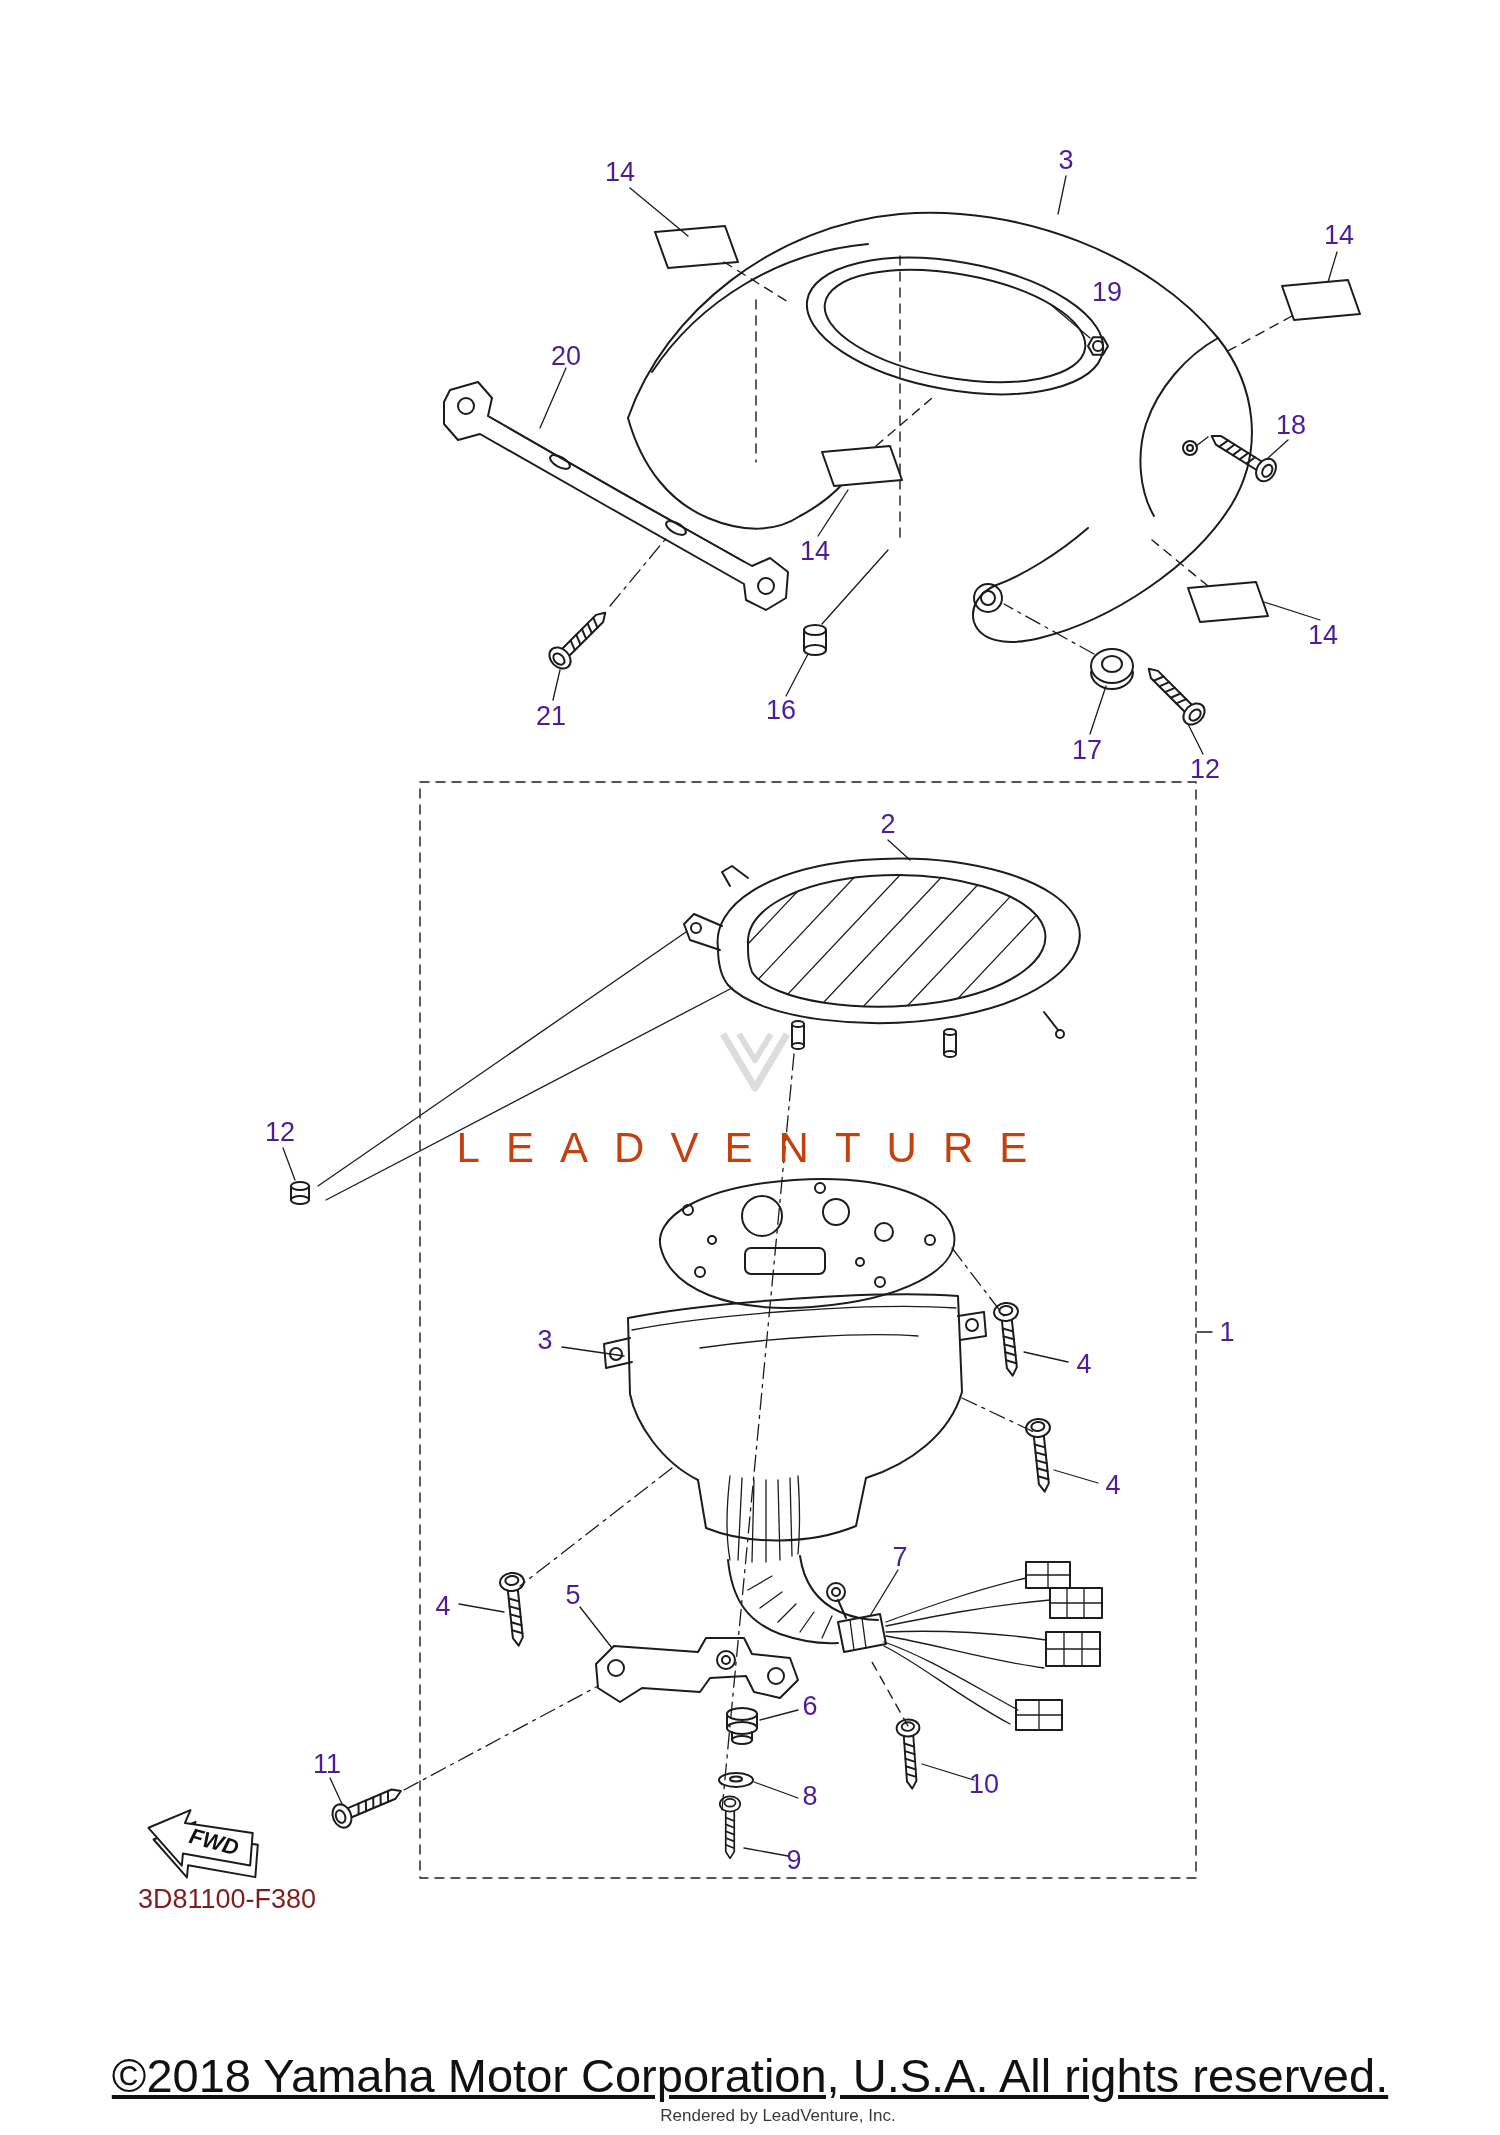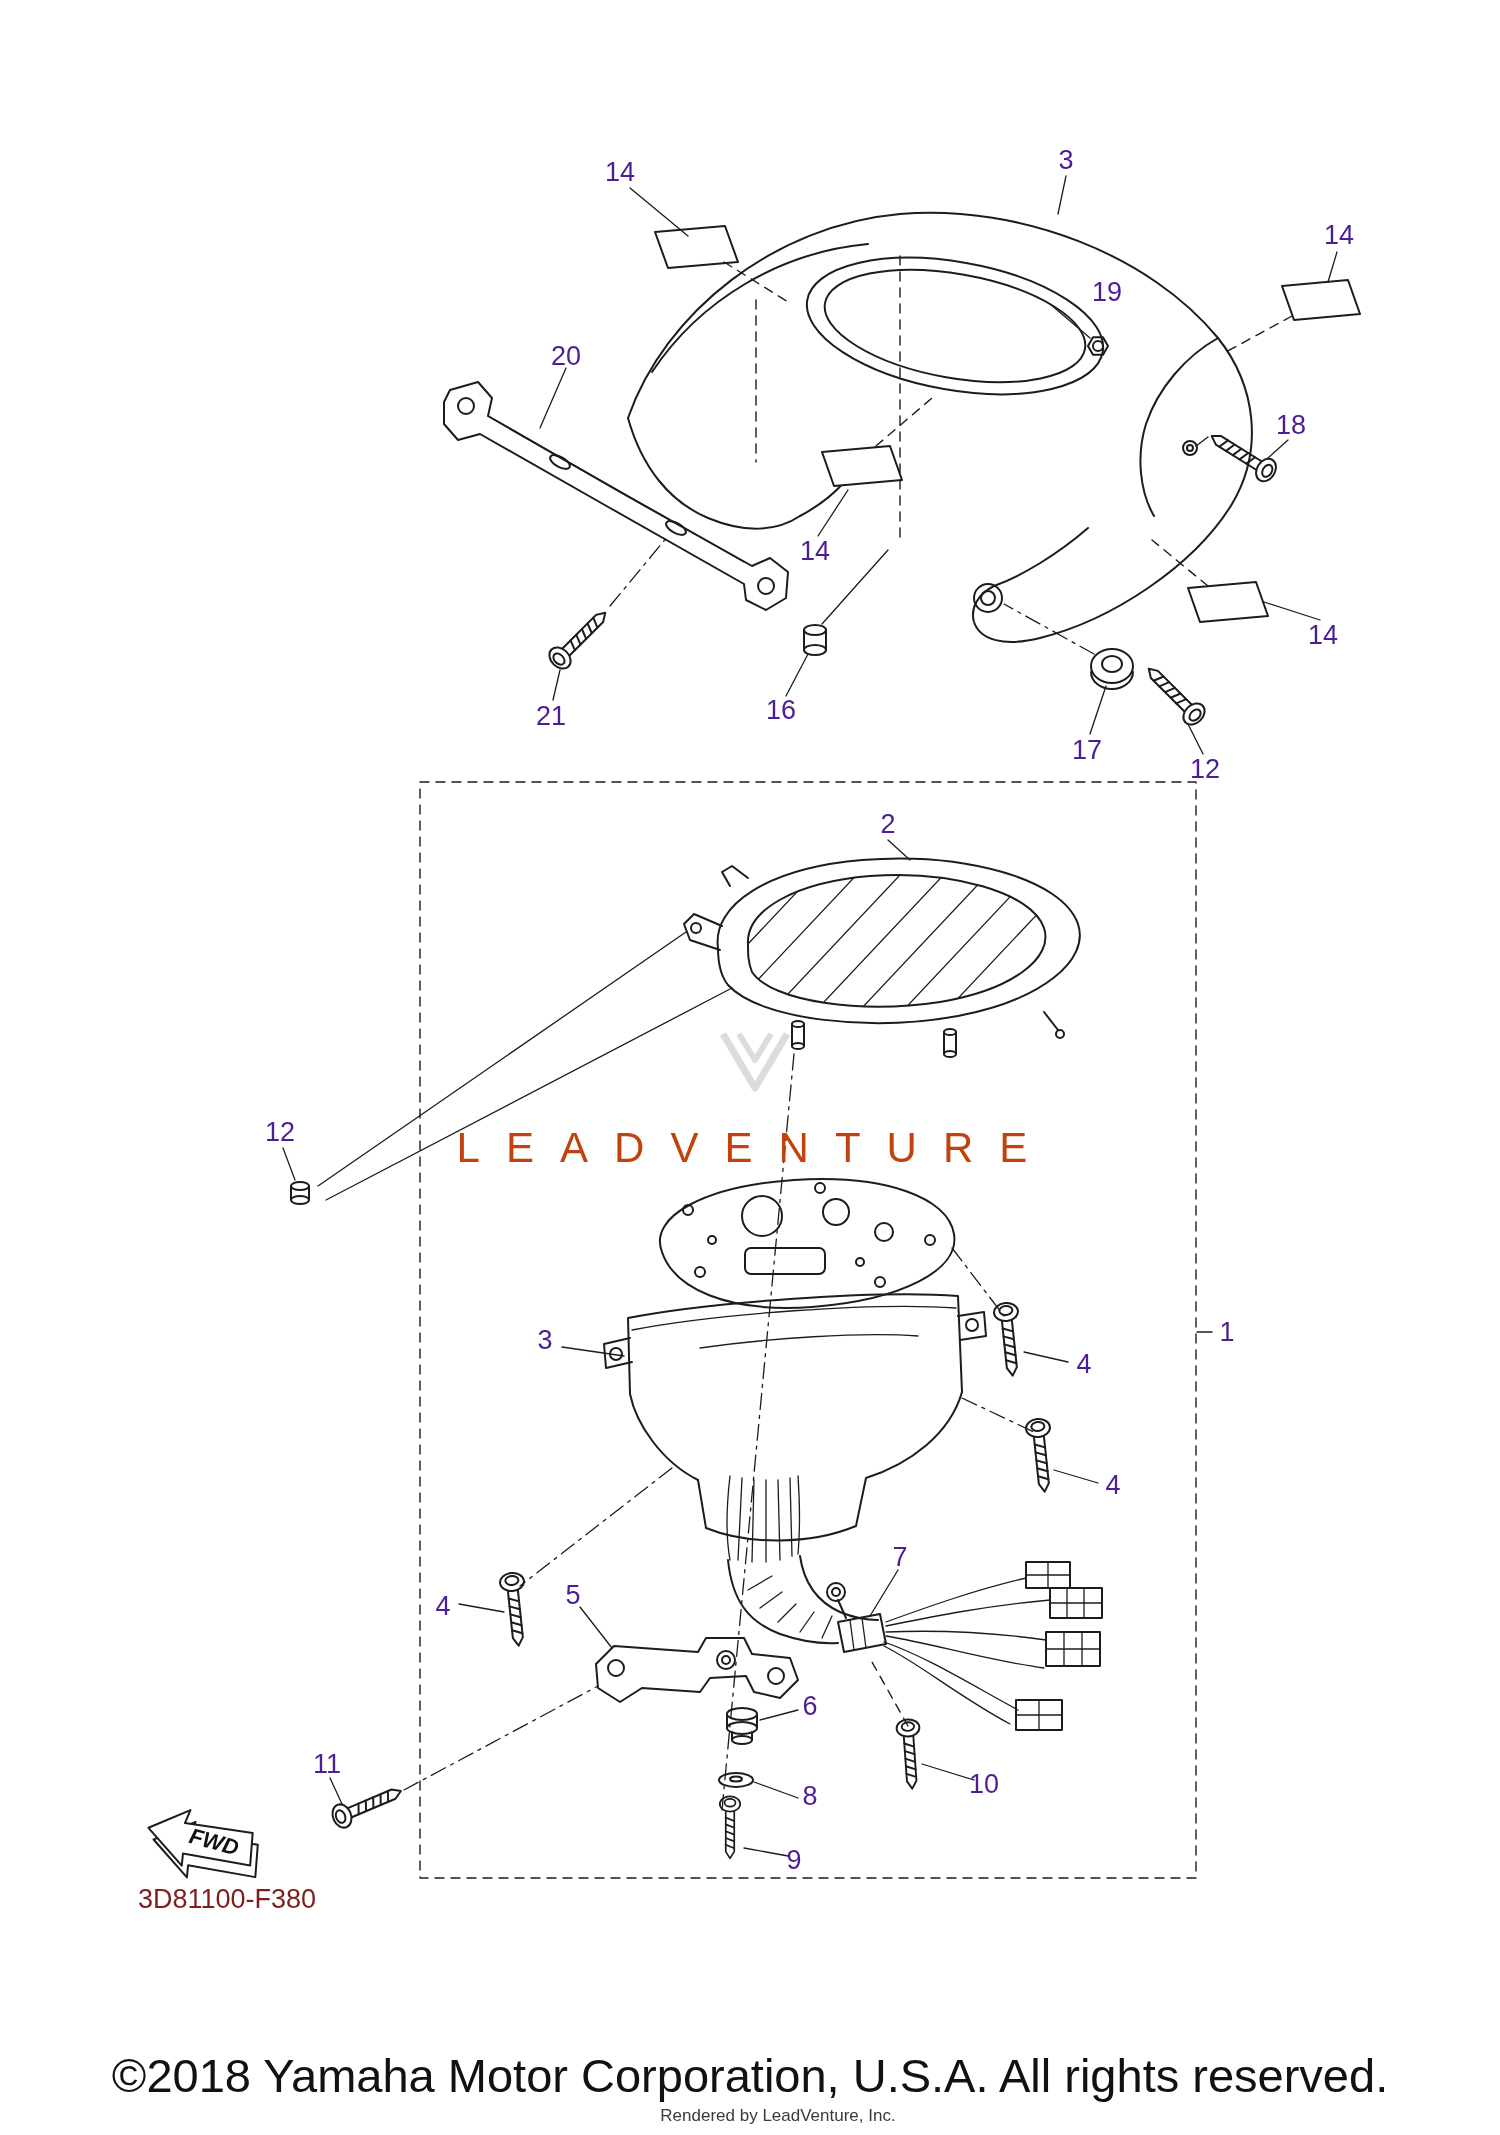--- a/index.html
+++ b/index.html
@@ -13,21 +13,21 @@
   .wfill{fill:#ffffff;}
   .fwdtxt{font:italic bold 22px "Liberation Sans",sans-serif;fill:#111;stroke:none;}
   .callout-layer{position:absolute;left:0;top:0;width:100%;height:100%;}
   .callout{position:absolute;transform:translate(-50%,-50%);
            font:27px "Liberation Sans",sans-serif;color:#4c1d95;white-space:nowrap;}
   .watermark{position:absolute;left:365px;top:1022px;width:780px;text-align:center;pointer-events:none;}
   .wm-text{margin-top:24px;font:42px "Liberation Sans",sans-serif;letter-spacing:0.62em;
            color:#c2410c;white-space:nowrap;}
   .drawing-code{position:absolute;left:138px;top:1884px;font:27px "Liberation Sans",sans-serif;color:#7f1d1d;}
   .copyright{position:absolute;left:0;top:2048px;width:100%;text-align:center;
-             font:47px "Liberation Sans",sans-serif;color:#111;white-space:nowrap;}
+             font:47px "Liberation Sans",sans-serif;color:#111;white-space:nowrap;text-decoration:underline;}
   .rendered-by{position:absolute;left:0;top:2106px;width:100%;text-align:center;
                font:17px "Liberation Sans",sans-serif;color:#3a3a3a;padding-left:28px;}
 </style>
 </head>
 <body>
 
 <div class="page">
 
   <svg width="1500" height="2135" viewBox="0 0 1500 2135">
     <defs>

